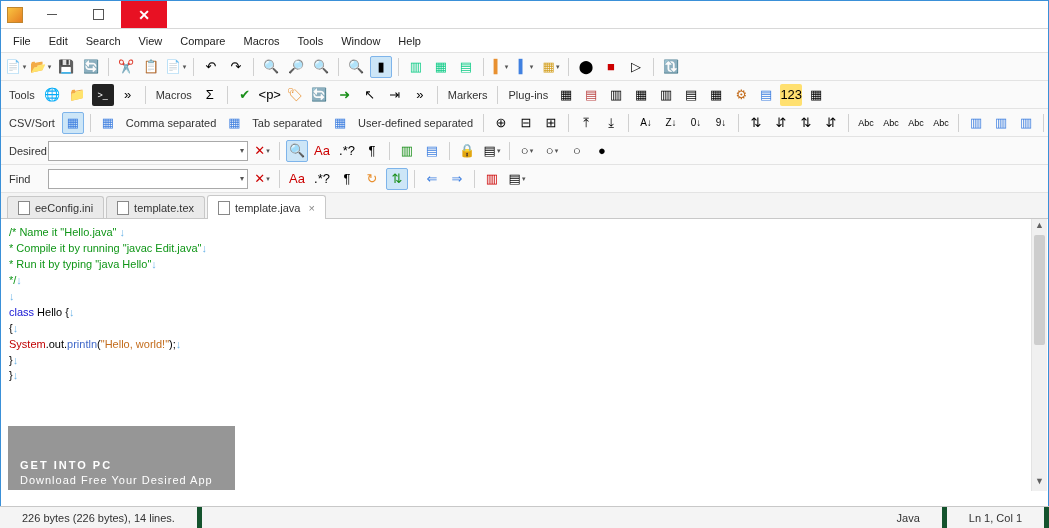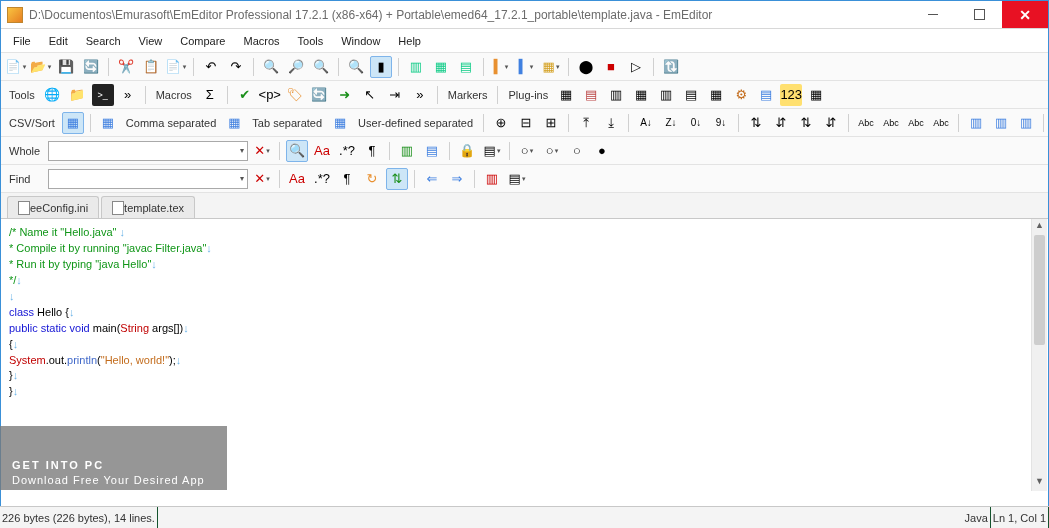--- a/index.html
+++ b/index.html
@@ -16,47 +16,46 @@
 .menu-item{padding:3px 8px;color:#222;cursor:default}
 .toolbar-row{height:28px;display:flex;align-items:center;padding:2px 4px;gap:3px;border-bottom:1px solid #e3e3e3;background:#fafafa;overflow:hidden;white-space:nowrap}
 .tbtn{width:22px;height:22px;border:1px solid transparent;display:inline-flex;align-items:center;justify-content:center;font-size:13px;cursor:default;border-radius:2px;flex-shrink:0}
 .tbtn.on{background:#cde6f7;border-color:#7eb4ea}
 .tbtn.dd::after{content:"▾";font-size:7px;margin-left:1px;color:#555}
 .sep{width:1px;height:18px;background:#d0d0d0;margin:0 3px;flex-shrink:0}
 .lbl{color:#333;padding:0 4px;font-size:11px;flex-shrink:0}
 .combo{height:20px;border:1px solid #a9a9a9;background:#fff;display:inline-flex;align-items:center;padding:0 16px 0 4px;position:relative;font-size:11px;flex-shrink:0}
 .combo::after{content:"▾";position:absolute;right:3px;font-size:8px;color:#555}
 .tabs{height:26px;display:flex;align-items:flex-end;padding:0 6px;gap:2px;background:#f4f4f4;border-bottom:1px solid #c8c8c8}
-.tab{height:22px;padding:0 10px;display:flex;align-items:center;background:#eaeaea;border:1px solid #c8c8c8;border-bottom:none;border-radius:3px 3px 0 0;font-size:11px;color:#333}
+.tab{height:22px;padding:0 10px;display:flex;align-items:center;gap:5px;background:#eaeaea;border:1px solid #c8c8c8;border-bottom:none;border-radius:3px 3px 0 0;font-size:11px;color:#333}
 .tab.active{background:#fff;height:24px;position:relative;top:1px}
 .tab .x{color:#888;font-size:11px;margin-left:3px}
 .doc-icon{width:12px;height:14px;background:#fff;border:1px solid #888;position:relative}
 .editor{position:relative;background:#fff;padding:6px 8px;font-family:Consolas,"Courier New",monospace;font-size:13px;line-height:1.45;height:272px;overflow:hidden}
 .editor .ws{color:#6fb5e8}
 .c-comment{color:#109618}
 .c-kw{color:#1414d4}
 .c-type{color:#c00000}
 .c-str{color:#c36c1c}
 .c-id{color:#000}
 .c-sys{color:#4169c9}
-.watermark{position:absolute;left:0;bottom:38px;background:rgba(120,120,120,0.78);color:#fff;font-size:36px;font-weight:600;letter-spacing:2px;padding:10px 22px 4px 12px;font-family:"Segoe UI",Arial}
+.watermark{position:absolute;left:8px;bottom:38px;background:rgba(120,120,120,0.78);color:#fff;font-size:36px;font-weight:600;letter-spacing:2px;padding:10px 22px 4px 12px;font-family:"Segoe UI",Arial}
 .watermark .sub{font-size:11px;letter-spacing:1px;display:block;margin-top:-4px;font-weight:400}
 .statusbar{position:absolute;bottom:0;left:0;right:0;height:22px;background:#f4f4f4;border-top:1px solid #c8c8c8;display:flex;align-items:center;font-size:11px;color:#333}
-.statusbar .cell{padding:0 2px;border-right:1px solid #14532d;height:100%;display:flex;align-items:center}
+.statusbar .cell{padding:0 22px;border-right:5px solid #14532d;height:100%;display:flex;align-items:center}
 .statusbar .spacer{flex:1}
 .scrollbar-v{position:absolute;right:1px;top:0;bottom:0;width:16px;background:#f0f0f0;border-left:1px solid #e3e3e3}
 .scrollbar-v .thumb{position:absolute;top:16px;left:2px;right:2px;height:110px;background:#cdcdcd;border-radius:2px}
 .scrollbar-v .arr{position:absolute;left:0;right:0;height:16px;text-align:center;font-size:9px;color:#606060}
 </style>
 </head>
 <body>
 
 <div class="titlebar">
   <span class="app-icon"></span>
-  <span class="title">D:\Documentos\Emurasoft\EmEditor Professional 17.2.1 (x86-x64) + Portable\emed64_17.2.1_portable\template.java - EmEditor</span>
   <div class="win-btns">
     <div class="win-btn min"></div>
     <div class="win-btn max"></div>
     <div class="win-btn close">✕</div>
   </div>
 </div>
 
 <div class="menubar">
   <span class="menu-item">File</span>
   <span class="menu-item">Edit</span>
@@ -173,21 +172,21 @@
   <span class="tbtn" style="font-size:9px">Abc</span>
   <span class="sep"></span>
   <span class="tbtn" style="color:#4080e0">▥</span>
   <span class="tbtn" style="color:#4080e0">▥</span>
   <span class="tbtn" style="color:#4080e0">▥</span>
   <span class="sep"></span>
 
 </div>
 
 <div class="toolbar-row">
-  <span class="lbl" style="width:40px">Whole</span>
+  <span class="lbl" style="width:40px">Desired</span>
   <span class="combo" style="width:200px"></span>
   <span class="tbtn dd" style="color:#c00">✕</span>
   <span class="sep"></span>
   <span class="tbtn on">🔍</span>
   <span class="tbtn" style="color:#c00">Aa</span>
   <span class="tbtn">.*?</span>
   <span class="tbtn">¶</span>
   <span class="sep"></span>
   <span class="tbtn" style="color:#1a8f1a">▥</span>
   <span class="tbtn" style="color:#4080e0">▤</span>
@@ -221,30 +220,34 @@
 
 <div class="tabs">
   <div class="tab">
       <span class="doc-icon"></span>
       <span>eeConfig.ini</span>
     </div>
   <div class="tab">
       <span class="doc-icon"></span>
       <span>template.tex</span>
     </div>
+  <div class="tab active">
+      <span class="doc-icon"></span>
+      <span>template.java</span>
+      <span class="x">×</span>
+    </div>
 </div>
 
 <div class="editor">
 <div><span class="c-comment">/* Name it "Hello.java" </span><span class="ws">↓</span></div>
-<div><span class="c-comment"> * Compile it by running "javac Filter.java"</span><span class="ws">↓</span></div>
+<div><span class="c-comment"> * Compile it by running "javac Edit.java"</span><span class="ws">↓</span></div>
 <div><span class="c-comment"> * Run it by typing "java Hello"</span><span class="ws">↓</span></div>
 <div><span class="c-comment"> */</span><span class="ws">↓</span></div>
 <div><span class="ws">↓</span></div>
 <div><span class="c-kw">class</span><span class="c-id"> Hello {</span><span class="ws">↓</span></div>
-<div><span class="ws">    </span><span class="c-kw">public</span><span class="c-kw"> static</span><span class="c-kw"> void</span><span class="c-id"> main(</span><span class="c-type">String</span><span class="c-id"> args[])</span><span class="ws">↓</span></div>
 <div><span class="ws">    </span><span class="c-id">{</span><span class="ws">↓</span></div>
 <div><span class="ws">        </span><span class="c-type">System</span><span class="c-id">.out.</span><span class="c-sys">println</span><span class="c-id">(</span><span class="c-str">"Hello, world!"</span><span class="c-id">);</span><span class="ws">↓</span></div>
 <div><span class="ws">    </span><span class="c-id">}</span><span class="ws">↓</span></div>
 <div><span class="c-id">}</span><span class="ws">↓</span></div>
 
   <div class="scrollbar-v">
     <div class="arr" style="top:0">▲</div>
     <div class="thumb"></div>
     <div class="arr" style="bottom:0">▼</div>
   </div>

